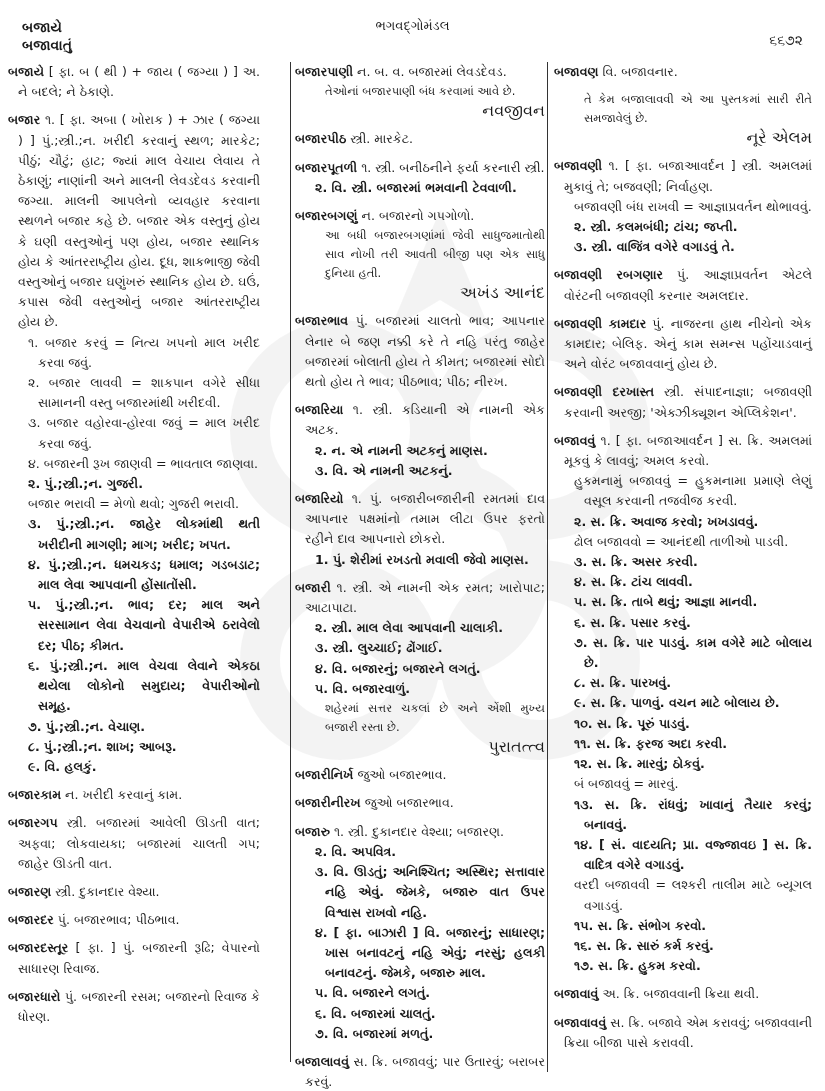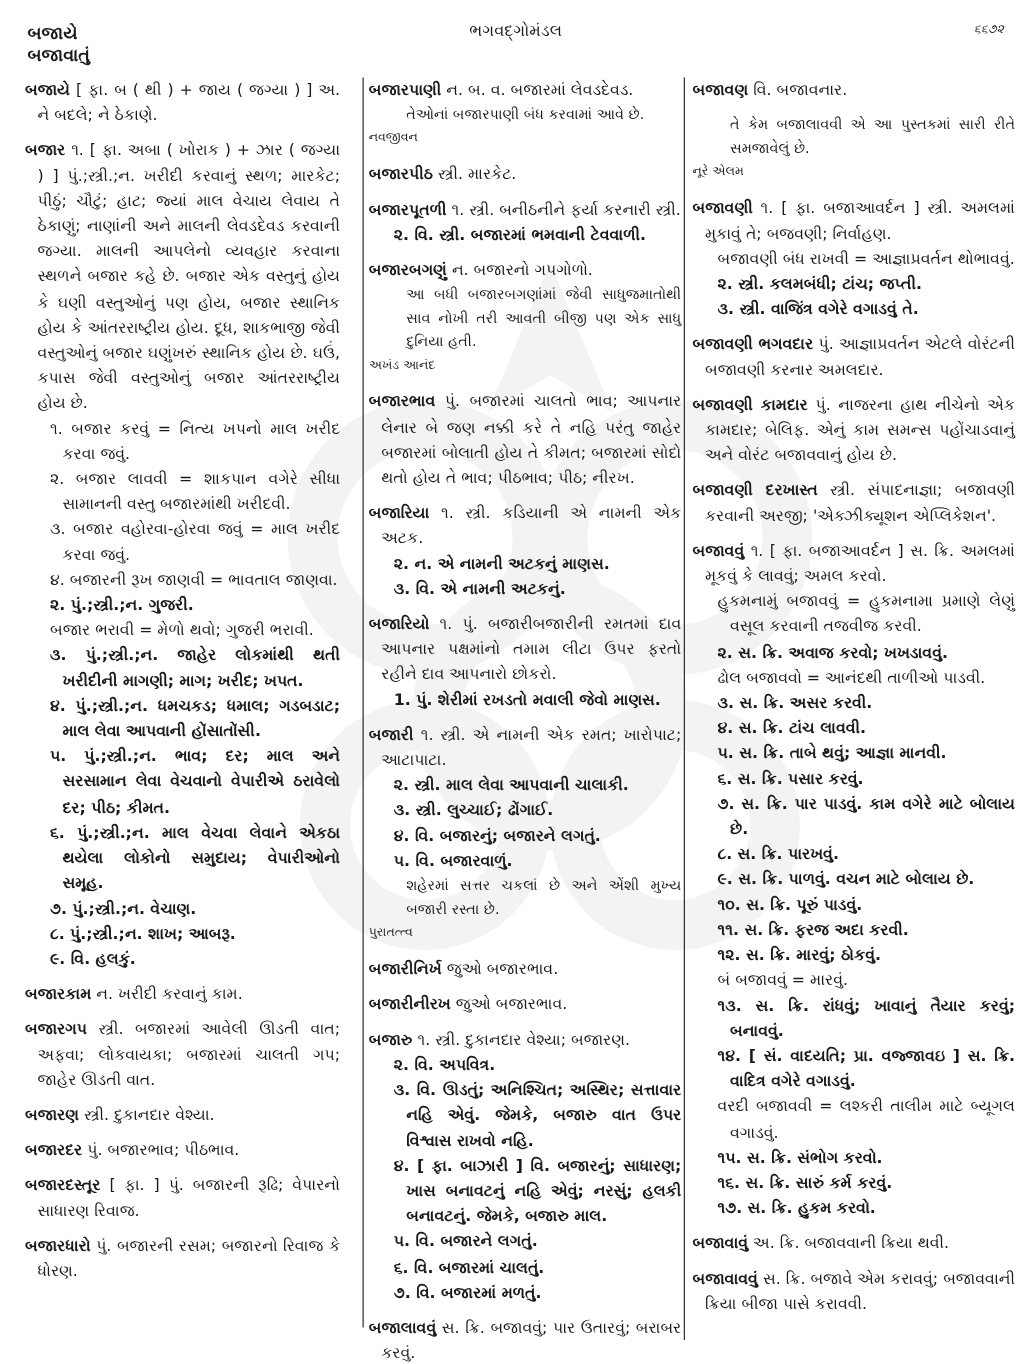--- a/index.html
+++ b/index.html
@@ -9,34 +9,34 @@
   }
   .watermark {
     position: absolute; left: 230px; top: 190px; width: 420px; height: 620px;
     pointer-events: none; opacity: 0.09;
   }
   .header {
     position: absolute; top: 16px; left: 0; width: 825px; height: 40px;
   }
   .guide-words { position: absolute; left: 22px; top: 2px; font-size: 14px; font-weight: bold; line-height: 18px; }
   .page-title { position: absolute; left: 0; right: 0; top: 2px; text-align: center; font-size: 13px; }
-  .page-number { position: absolute; right: 22px; top: 2px; font-size: 10px; font-style: italic; }
+  .page-number { position: absolute; right: 22px; top: 16px; font-size: 14px; }
   .col {
     position: absolute; top: 62px; font-size: 12.6px; line-height: 20.2px;
     text-align: justify;
   }
-  .col-left { left: 20px; width: 252px; }
+  .col-left { left: 8px; width: 252px; }
   .col-mid { left: 290px; width: 250px; border-left: 1.5px solid #333; padding-left: 4px; height: 1000px; }
   .col-right { left: 547px; width: 258px; border-left: 1.5px solid #333; padding-left: 6px; height: 1010px; }
   .entry { margin: 0 0 8px 0; padding-left: 10px; text-indent: -10px; }
   .headword { font-weight: bold; }
   .sense { display: block; padding-left: 10px; text-indent: 0; margin: 0; font-weight: bold; }
   .sense-indent { padding-left: 20px; text-indent: -10px; }
   .quote { display: block; font-size: 11.5px; padding-left: 20px; text-indent: 0; line-height: 19px; }
-  .source { display: block; font-size: 10px; }
+  .source { display: block; text-align: right; font-size: 16px; }
   .idiom { display: block; padding-left: 20px; text-indent: -10px; }
 </style>
 </head>
 <body>
 
 <svg class="watermark" viewBox="0 0 420 620">
   <g fill="none" stroke="#888" stroke-width="40">
     <circle cx="110" cy="240" r="90"></circle>
     <circle cx="310" cy="240" r="90"></circle>
     <circle cx="210" cy="380" r="90"></circle>
@@ -79,19 +79,19 @@
     <div class="entry"><span class="headword">બજારુ</span> <span class="definition">૧. સ્ત્રી. દુકાનદાર વેશ્યા; બજારણ.</span><span class="sense sense-indent">૨. વિ. અપવિત્ર.</span><span class="sense sense-indent">૩. વિ. ઊડતું; અનિશ્ચિત; અસ્થિર; સત્તાવાર નહિ એવું. જેમકે, બજારુ વાત ઉપર વિશ્વાસ રાખવો નહિ.</span><span class="sense sense-indent">૪. [ ફા. બાઝારી ] વિ. બજારનું; સાધારણ; ખાસ બનાવટનું નહિ એવું; નરસું; હલકી બનાવટનું. જેમકે, બજારુ માલ.</span><span class="sense sense-indent">૫. વિ. બજારને લગતું.</span><span class="sense sense-indent">૬. વિ. બજારમાં ચાલતું.</span><span class="sense sense-indent">૭. વિ. બજારમાં મળતું.</span></div>
     <div class="entry"><span class="headword">બજાલાવવું</span> <span class="definition">સ. ક્રિ. બજાવવું; પાર ઉતારવું; બરાબર કરવું.</span></div>
   </div>
 <div class="col col-right" id="col-right">
     <div class="entry"><span class="headword">બજાવણ</span> <span class="definition">વિ. બજાવનાર.</span></div>
     <div class="entry">
       <span class="quote">તે કેમ બજાલાવવી એ આ પુસ્તકમાં સારી રીતે સમજાવેલું છે.</span>
       <span class="source">નૂરે એલમ</span>
     </div>
     <div class="entry"><span class="headword">બજાવણી</span> <span class="definition">૧. [ ફા. બજાઆવર્દન ] સ્ત્રી. અમલમાં મુકાવું તે; બજવણી; નિર્વાહણ.</span><span class="idiom">બજાવણી બંધ રાખવી = આજ્ઞાપ્રવર્તન થોભાવવું.</span><span class="sense sense-indent">૨. સ્ત્રી. કલમબંધી; ટાંચ; જપ્તી.</span><span class="sense sense-indent">૩. સ્ત્રી. વાજિંત્ર વગેરે વગાડવું તે.</span></div>
-    <div class="entry"><span class="headword">બજાવણી ભગવદાર</span> <span class="definition">પું. આજ્ઞાપ્રવર્તન એટલે વોરંટની બજાવણી કરનાર અમલદાર.</span></div>
+    <div class="entry"><span class="headword">બજાવણી રબગણાર</span> <span class="definition">પું. આજ્ઞાપ્રવર્તન એટલે વોરંટની બજાવણી કરનાર અમલદાર.</span></div>
     <div class="entry"><span class="headword">બજાવણી કામદાર</span> <span class="definition">પું. નાજરના હાથ નીચેનો એક કામદાર; બેલિફ. એનું કામ સમન્સ પહોંચાડવાનું અને વોરંટ બજાવવાનું હોય છે.</span></div>
     <div class="entry"><span class="headword">બજાવણી દરખાસ્ત</span> <span class="definition">સ્ત્રી. સંપાદનાજ્ઞા; બજાવણી કરવાની અરજી; 'એક્ઝીક્યૂશન એપ્લિકેશન'.</span></div>
     <div class="entry"><span class="headword">બજાવવું</span> <span class="definition">૧. [ ફા. બજાઆવર્દન ] સ. ક્રિ. અમલમાં મૂકવું કે લાવવું; અમલ કરવો.</span><span class="idiom">હુકમનામું બજાવવું = હુકમનામા પ્રમાણે લેણું વસૂલ કરવાની તજવીજ કરવી.</span><span class="sense sense-indent">૨. સ. ક્રિ. અવાજ કરવો; ખખડાવવું.</span><span class="idiom">ઢોલ બજાવવો = આનંદથી તાળીઓ પાડવી.</span><span class="sense sense-indent">૩. સ. ક્રિ. અસર કરવી.</span><span class="sense sense-indent">૪. સ. ક્રિ. ટાંચ લાવવી.</span><span class="sense sense-indent">૫. સ. ક્રિ. તાબે થવું; આજ્ઞા માનવી.</span><span class="sense sense-indent">૬. સ. ક્રિ. પસાર કરવું.</span><span class="sense sense-indent">૭. સ. ક્રિ. પાર પાડવું. કામ વગેરે માટે બોલાય છે.</span><span class="sense sense-indent">૮. સ. ક્રિ. પારખવું.</span><span class="sense sense-indent">૯. સ. ક્રિ. પાળવું. વચન માટે બોલાય છે.</span><span class="sense sense-indent">૧૦. સ. ક્રિ. પૂરું પાડવું.</span><span class="sense sense-indent">૧૧. સ. ક્રિ. ફરજ અદા કરવી.</span><span class="sense sense-indent">૧૨. સ. ક્રિ. મારવું; ઠોકવું.</span><span class="idiom">બં બજાવવું = મારવું.</span><span class="sense sense-indent">૧૩. સ. ક્રિ. રાંધવું; ખાવાનું તૈયાર કરવું; બનાવવું.</span><span class="sense sense-indent">૧૪. [ સં. વાદયતિ; પ્રા. વજ્જાવઇ ] સ. ક્રિ. વાદિત્ર વગેરે વગાડવું.</span><span class="idiom">વરદી બજાવવી = લશ્કરી તાલીમ માટે બ્યૂગલ વગાડવું.</span><span class="sense sense-indent">૧૫. સ. ક્રિ. સંભોગ કરવો.</span><span class="sense sense-indent">૧૬. સ. ક્રિ. સારું કર્મ કરવું.</span><span class="sense sense-indent">૧૭. સ. ક્રિ. હુકમ કરવો.</span></div>
     <div class="entry"><span class="headword">બજાવાવું</span> <span class="definition">અ. ક્રિ. બજાવવાની ક્રિયા થવી.</span></div>
     <div class="entry"><span class="headword">બજાવાવવું</span> <span class="definition">સ. ક્રિ. બજાવે એમ કરાવવું; બજાવવાની ક્રિયા બીજા પાસે કરાવવી.</span></div>
   </div>
 
 </body></html>

